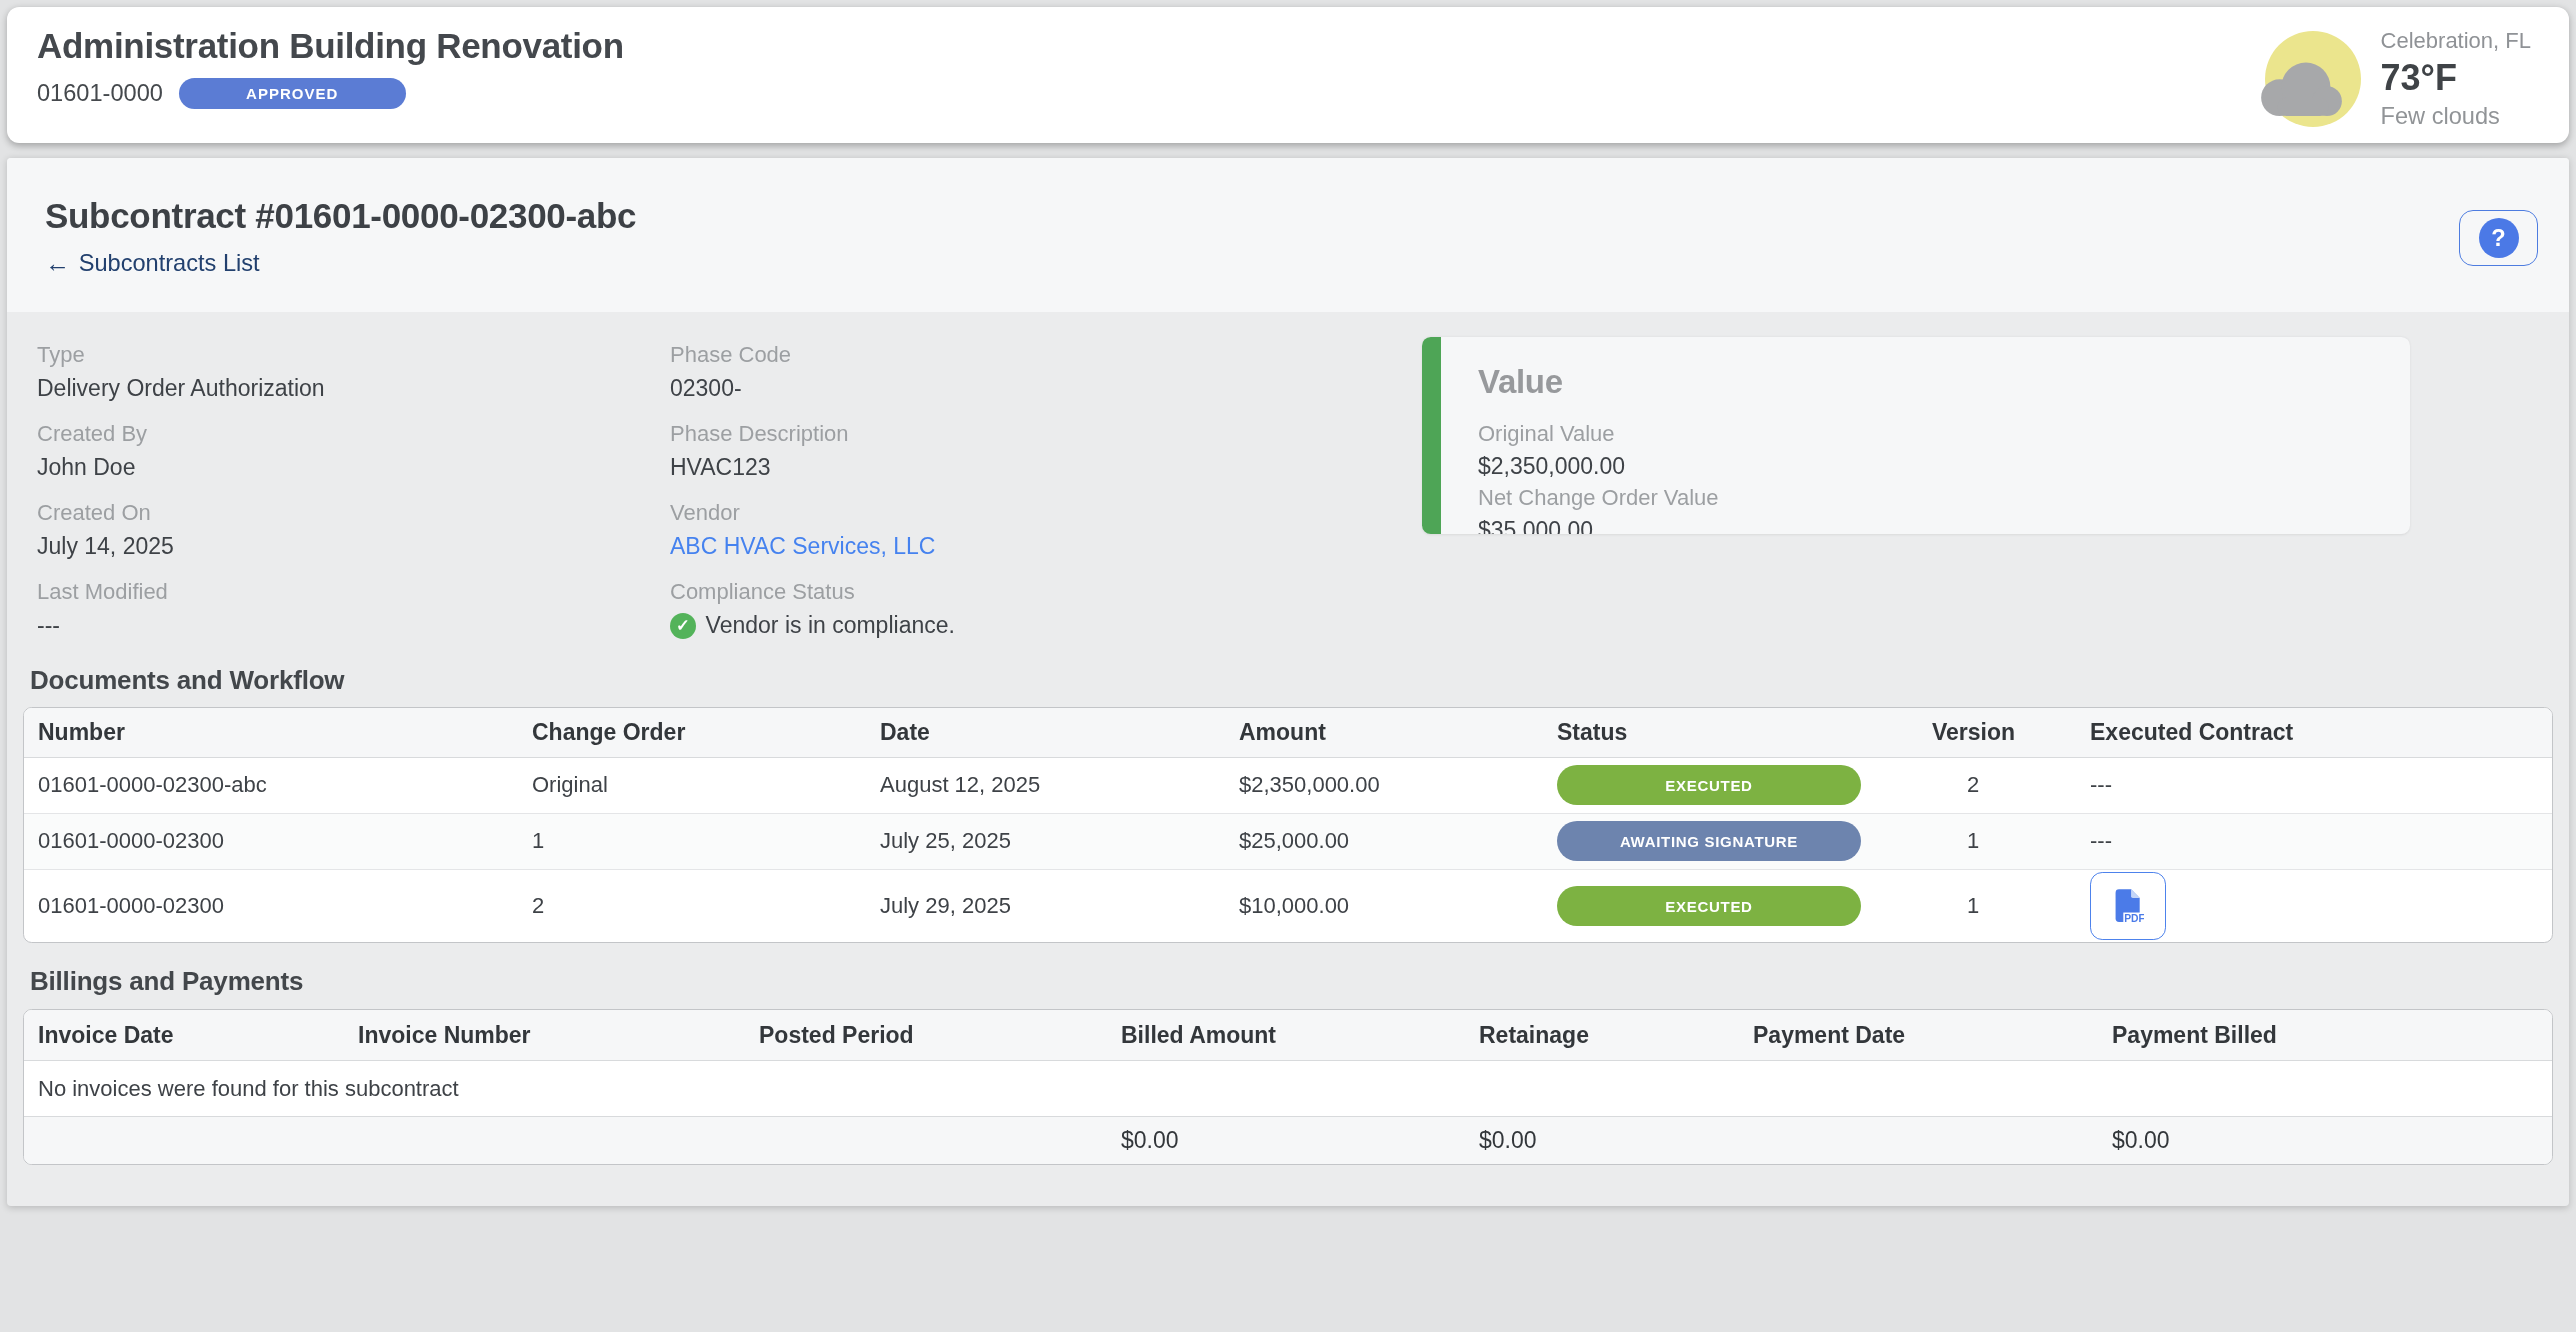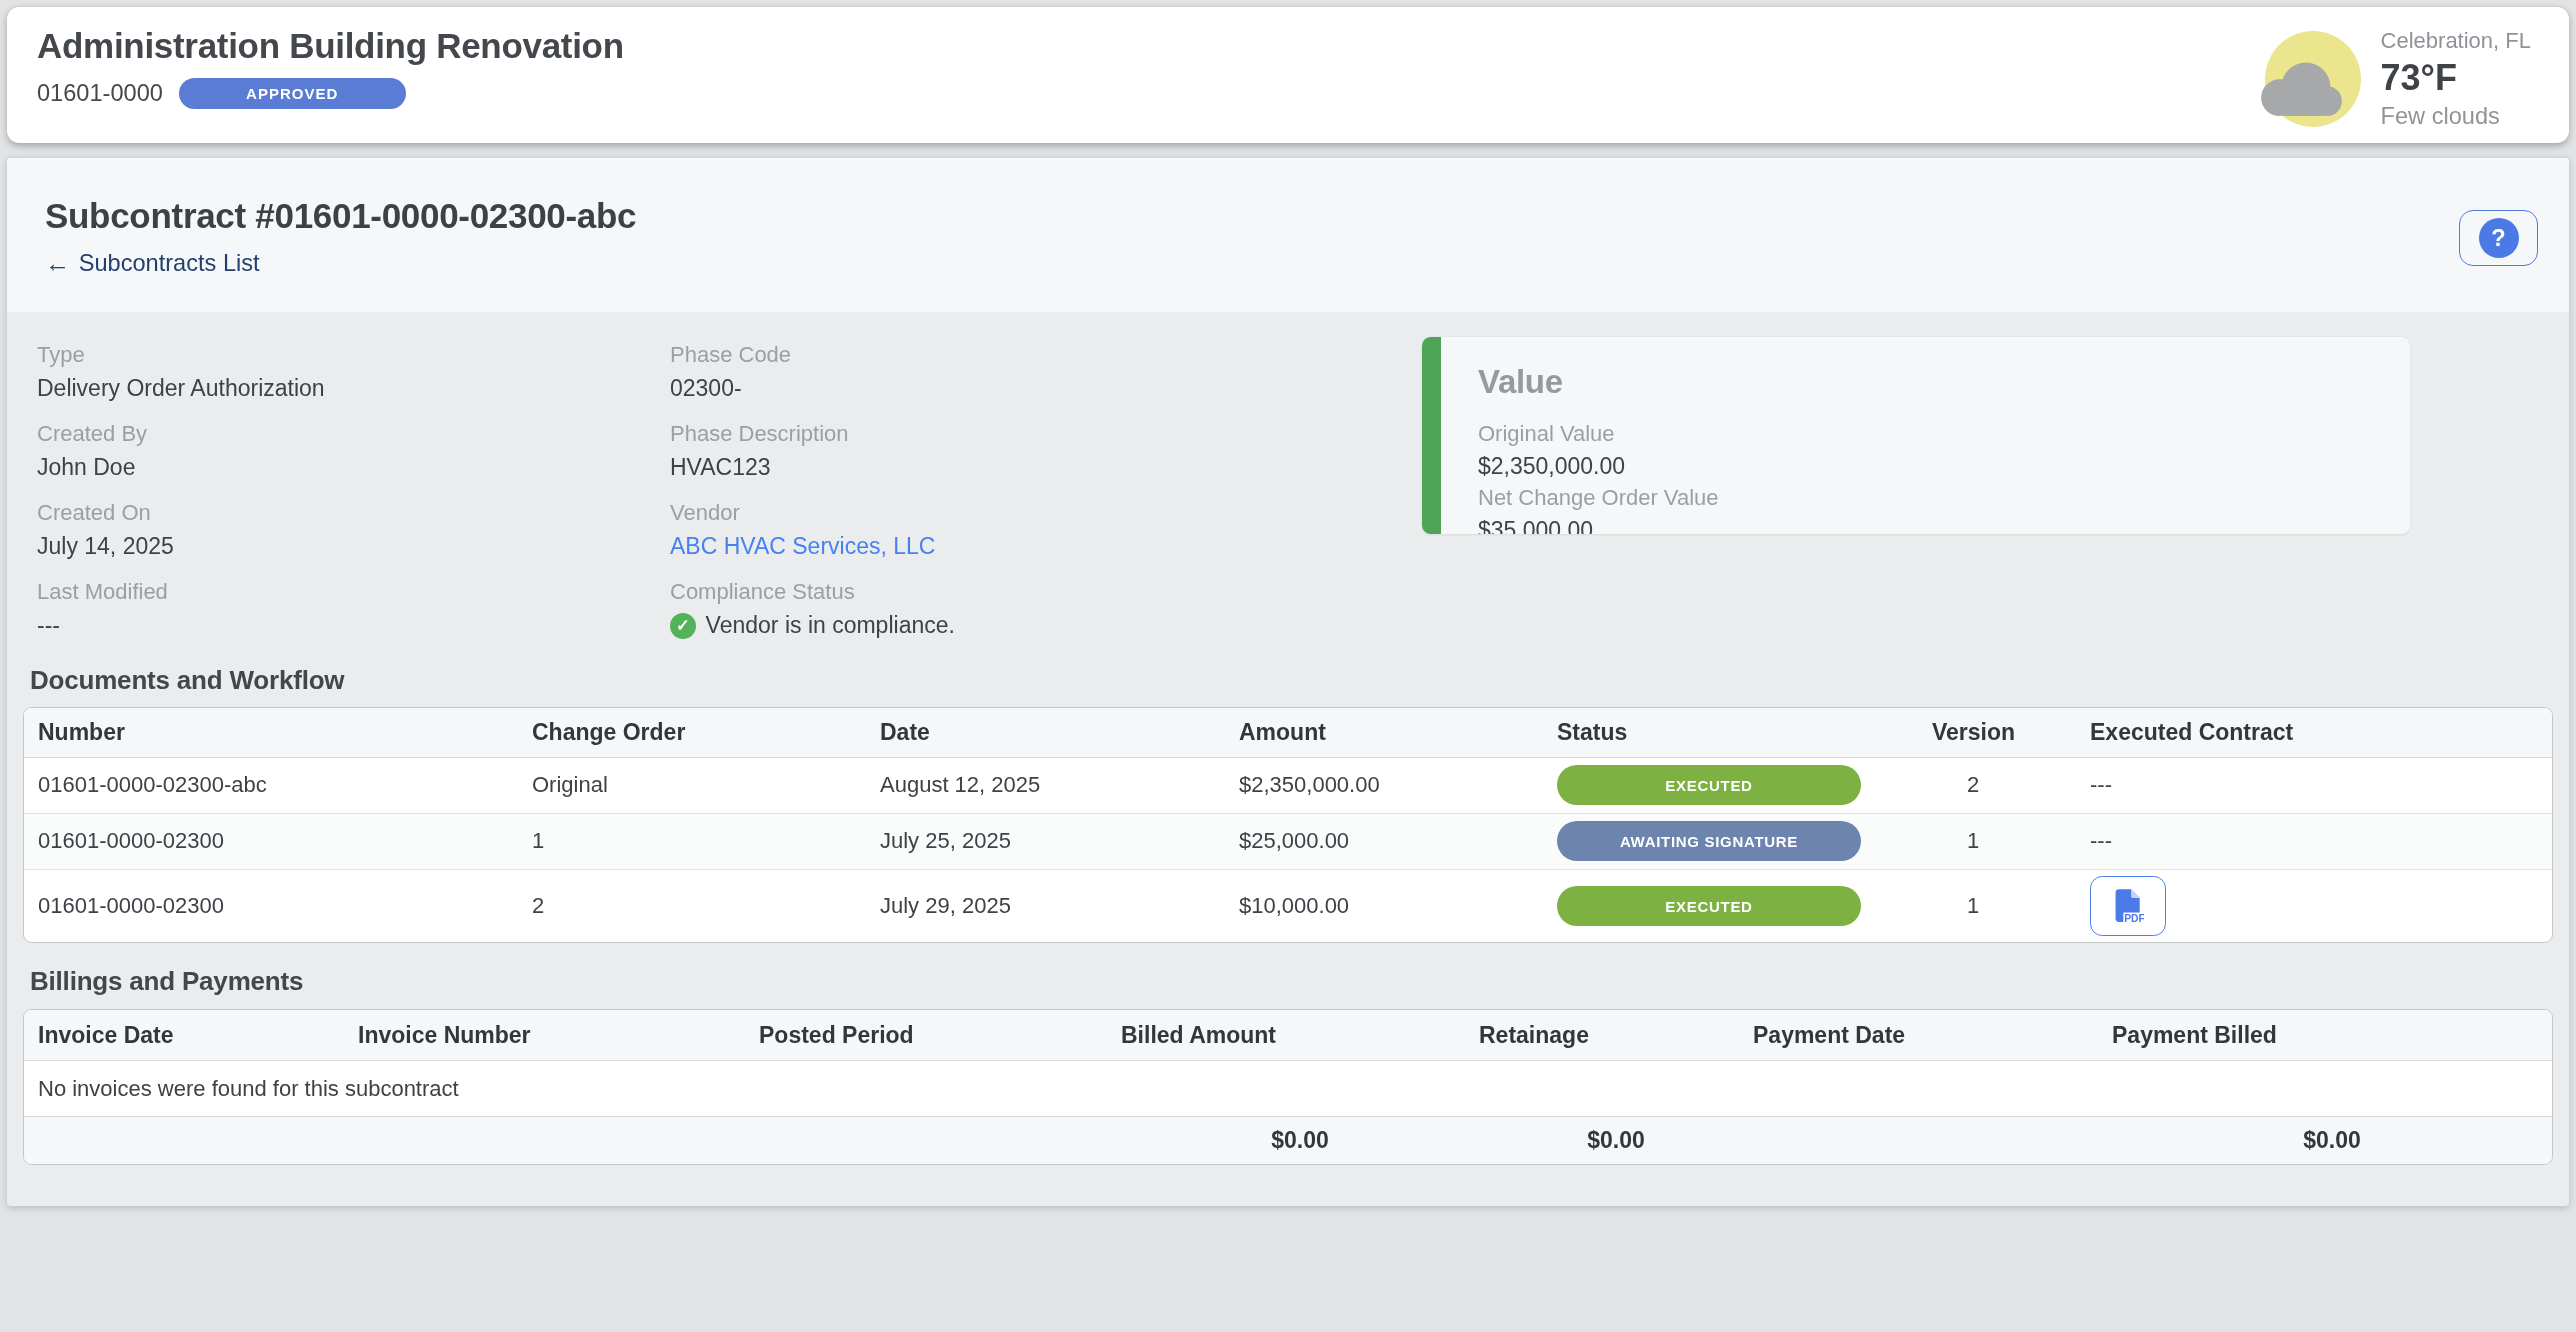--- a/index.html
+++ b/index.html
@@ -125,27 +125,27 @@
   .docs-row.alt { background:#fafbfb; }
   .status-badge {
     display:inline-flex; align-items:center; justify-content:center;
     width:304px; height:40px; border-radius:20px;
     color:#fff; font-size:15px; font-weight:700; letter-spacing:0.7px;
   }
   .badge-executed { background:#7db242; }
   .badge-awaiting { background:#6d84ae; }
   td.version-cell { padding-left:35px; }
   .pdf-btn {
-    width:76px; height:60px; border-radius:12.2px; border:1.7px solid #4d82ec; background:#fff;
+    width:76px; height:68px; border-radius:12.2px; border:1.7px solid #4d82ec; background:#fff;
     display:flex; align-items:center; justify-content:center; cursor:pointer;
   }
   .billings-head th { height:51px; }
   .empty-row td { height:56px; }
   .totals-row { background:#f6f7f8; border-top:1.3px solid #d8dadc; }
-  .totals-row td { height:47px; font-weight:700; font-size:23px; color:#33373b;text-align:center; }
+  .totals-row td { height:47px; font-weight:400; font-size:23px; color:#33373b; }
 </style>
 </head>
 <body>
 
 <header class="topbar">
   <div class="topbar-left">
     <h1 class="project-title">Administration Building Renovation</h1>
     <div class="project-sub">
       <span class="project-number">01601-0000</span>
       <span class="pill pill-approved">APPROVED</span>

